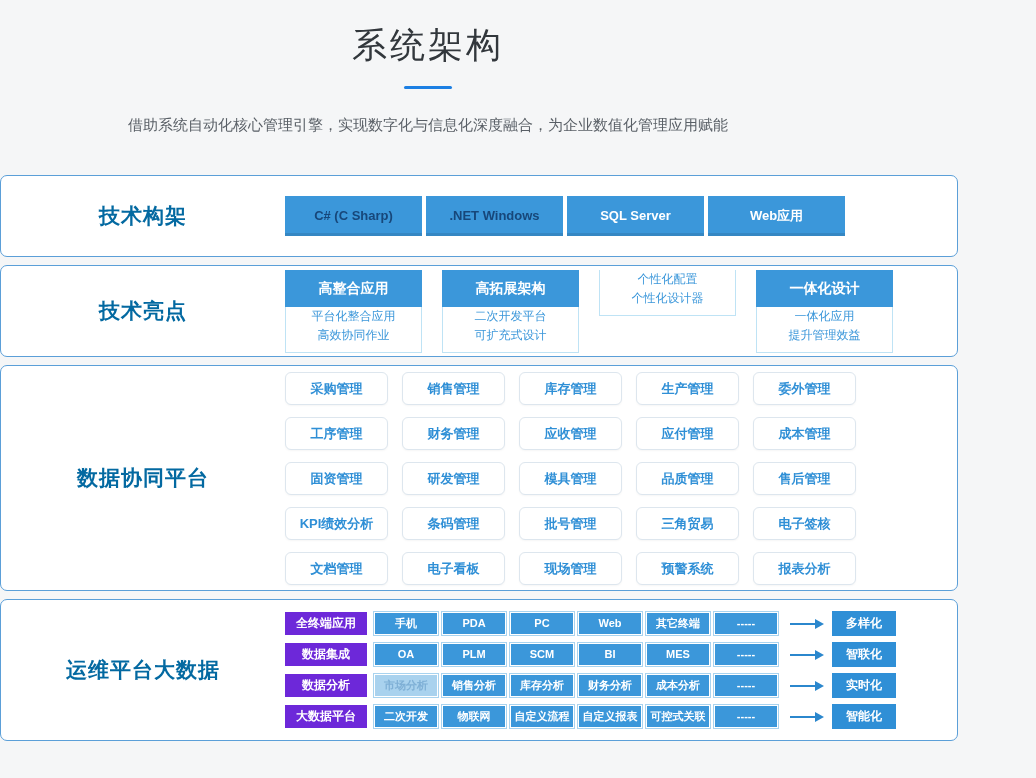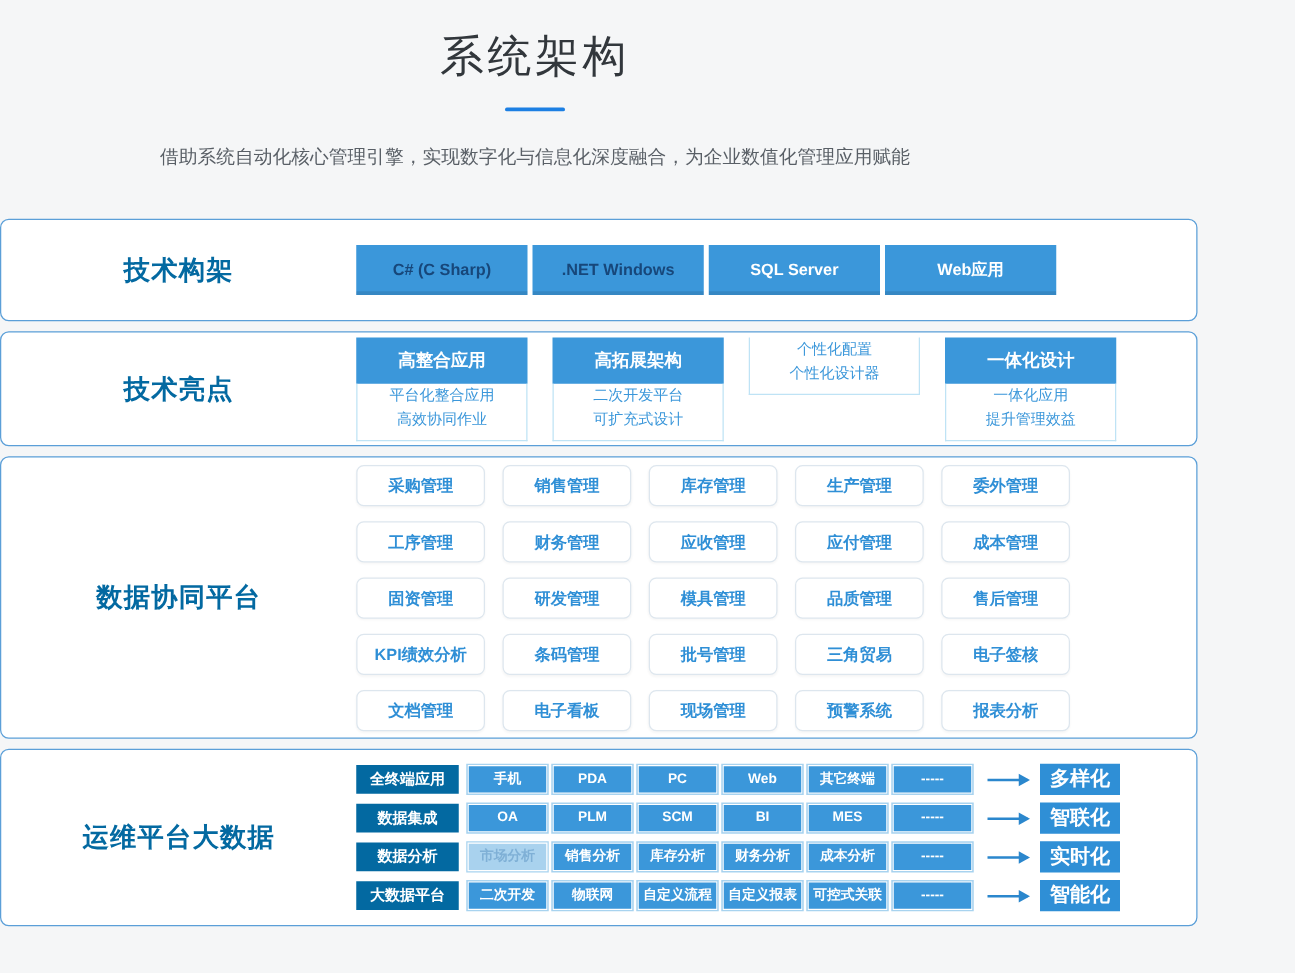--- a/index.html
+++ b/index.html
@@ -62,38 +62,38 @@
     height:31px;line-height:31px;text-align:center;background:#ffffff;
     border:1px solid #dde6ee;border-radius:6px;
     color:#2f8fd6;font-size:13px;font-weight:700;
     box-shadow:0 1px 2px rgba(0,0,0,0.04);
   }
   
   .bd-rows{display:flex;flex-direction:column;gap:6px;}
   .bd-row{display:flex;align-items:center;}
   .bd-cat{
     width:82px;height:23px;line-height:23px;margin-right:7px;
-    background:#0369a1;color:#ffffff;font-size:12px;font-weight:700;text-align:center;
+    background:#6d28d9;color:#ffffff;font-size:12px;font-weight:700;text-align:center;
   }
   .bd-item{
     width:62px;height:21px;line-height:21px;margin-right:4px;
     background:#3b97da;color:#ffffff;font-size:11px;font-weight:700;text-align:center;
     border:1px solid #ffffff;box-shadow:0 0 0 1px #a8d3ef;
   }
   .bd-item.faded{background:#a9d2ee;color:#7fb0d6;}
   .bd-arrow{
     width:32px;height:2px;background:#2b87cd;margin:0 10px 0 8px;position:relative;
   }
   .bd-arrow::after{
     content:'';position:absolute;right:-2px;top:-4px;
     border-left:9px solid #2b87cd;border-top:5px solid transparent;border-bottom:5px solid transparent;
   }
   .bd-result{
     width:64px;height:25px;line-height:25px;
-    background:#2f8fd6;color:#ffffff;font-size:16px;font-weight:700;text-align:center;
+    background:#2f8fd6;color:#ffffff;font-size:12px;font-weight:700;text-align:center;
   }
 </style>
 </head>
 <body>
 
 <div class="page">
 
   <header class="hdr">
     <h1>系统架构</h1>
     <div class="title-underline"></div>

